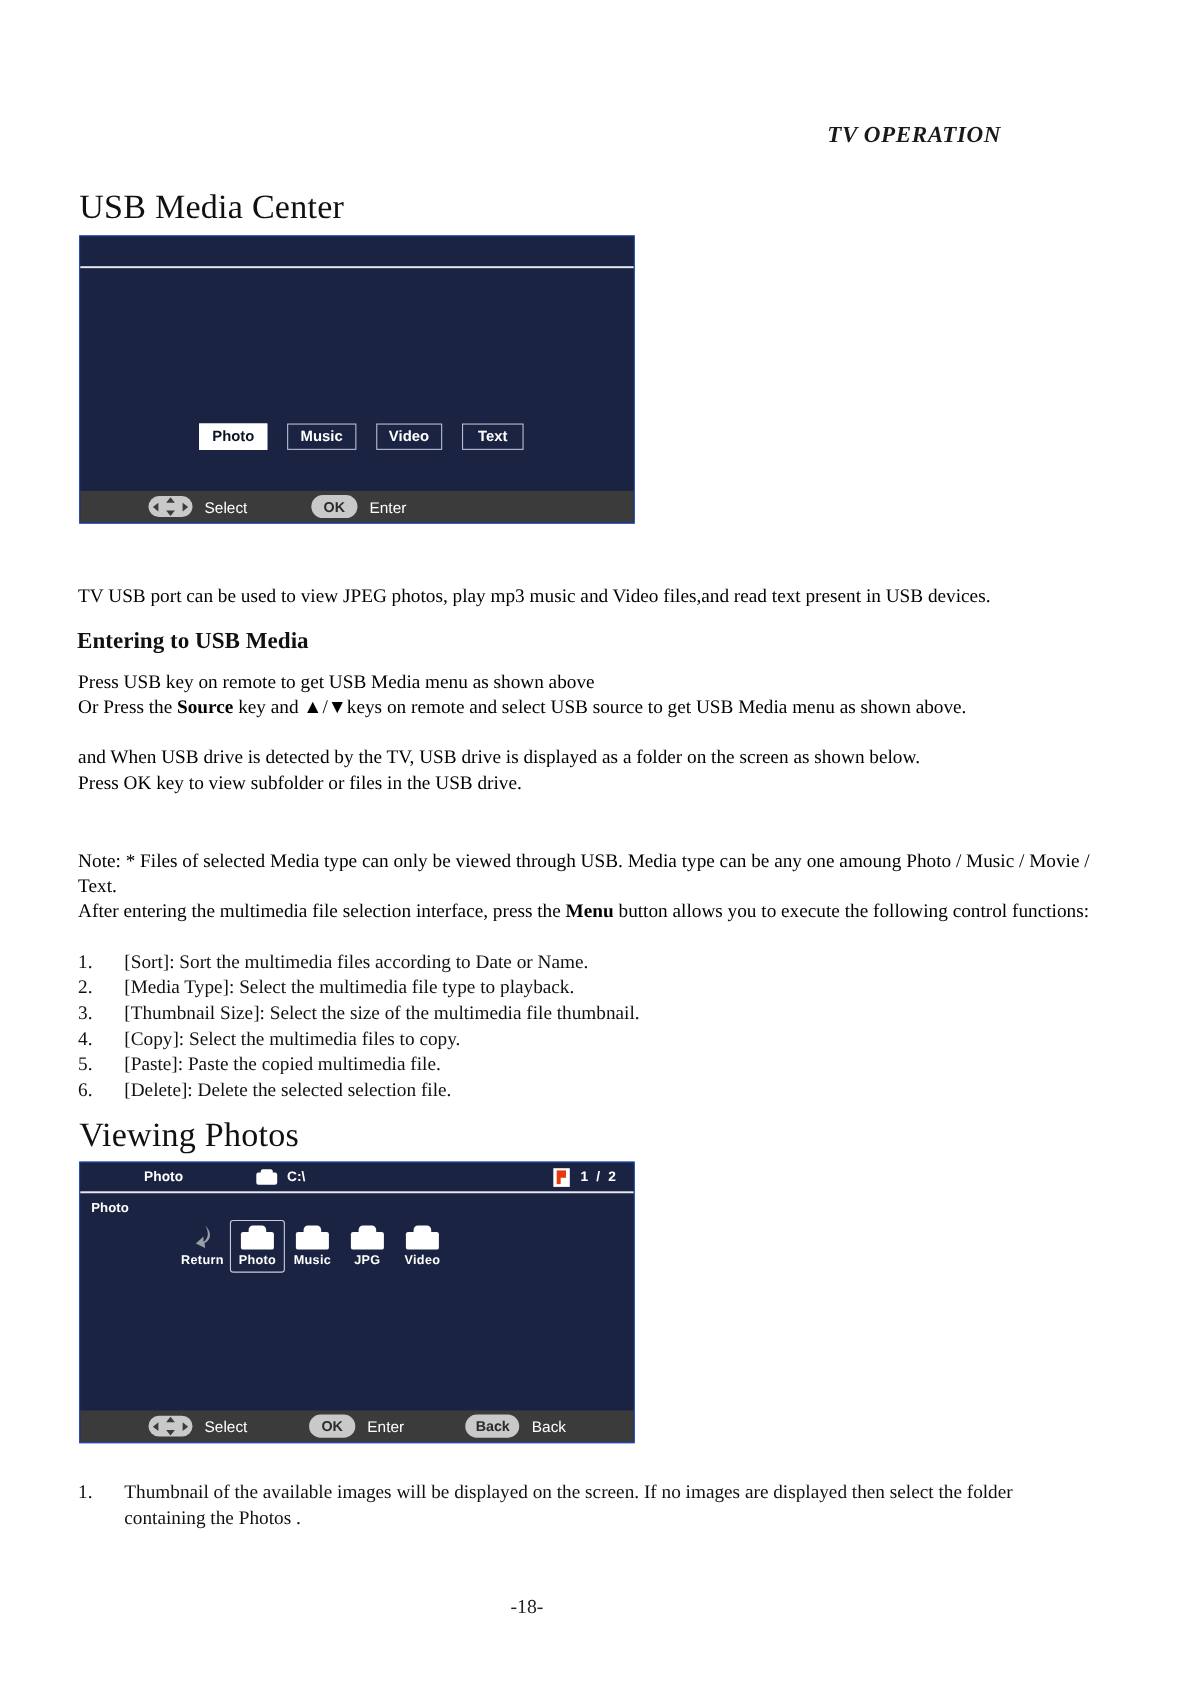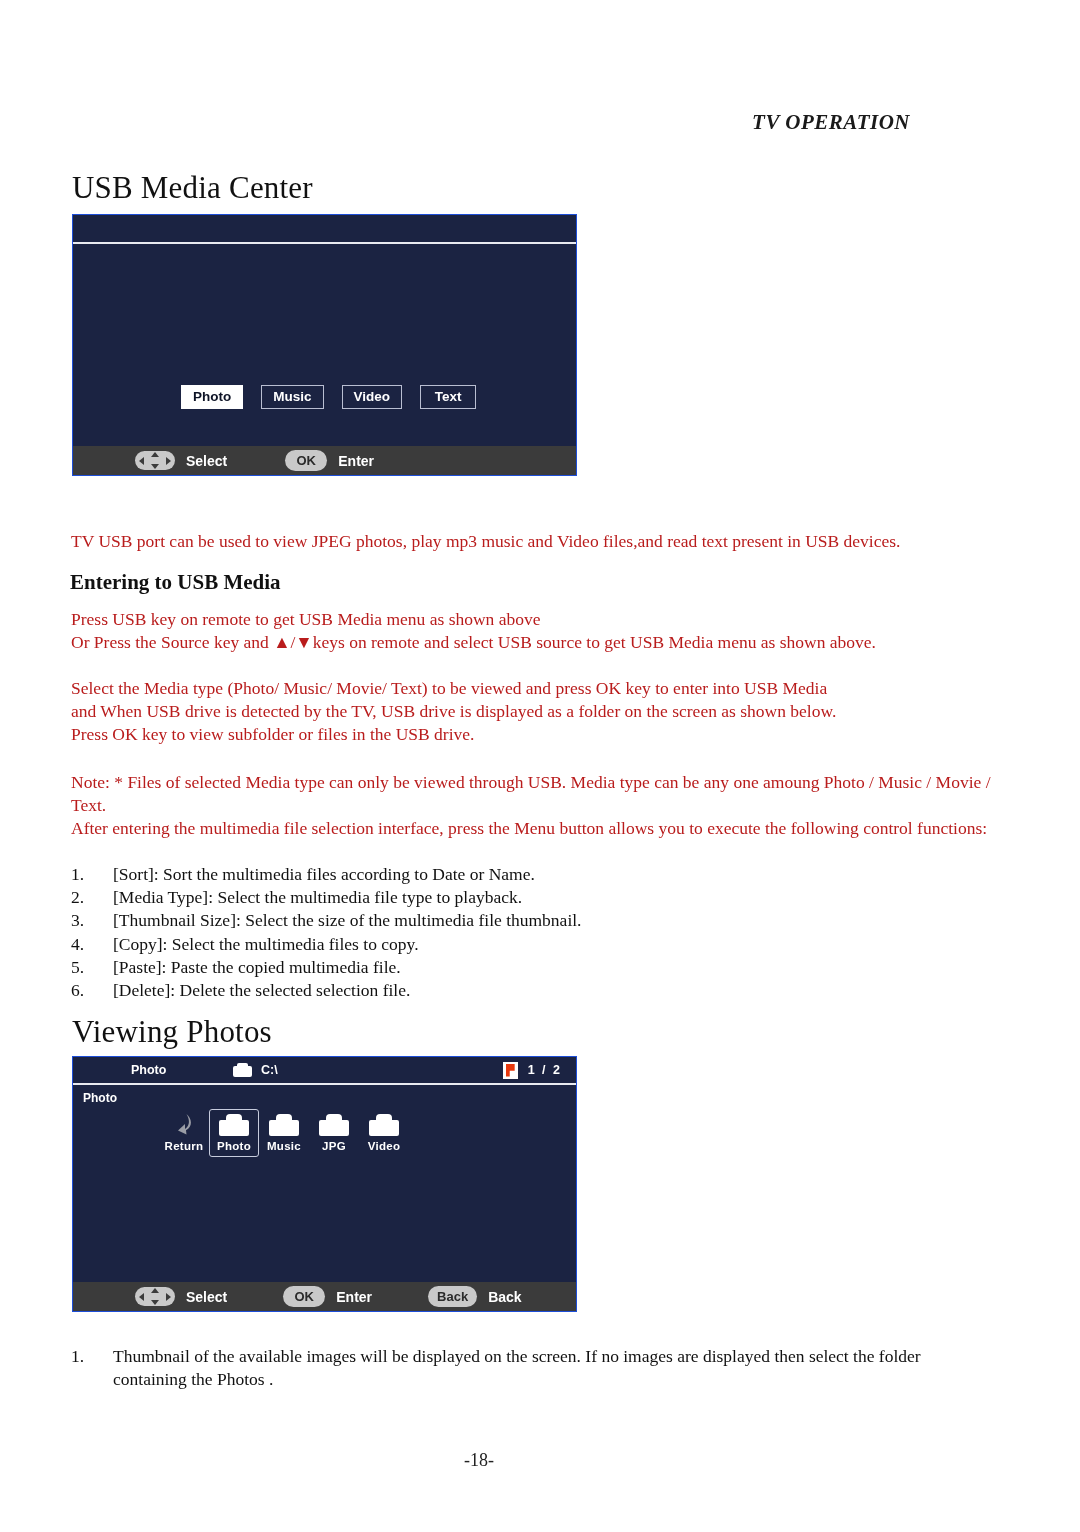--- a/index.html
+++ b/index.html
@@ -52,24 +52,24 @@
     color: #111;
   }
 
   
   .para {
     position: absolute;
     left: 71px;
     width: 940px;
     font-size: 17.5px;
     line-height: 23px;
-    color: #b91c1c;
-  }
-
-  b { font-weight: normal; }
+    color: #000000;
+  }
+
+  b { font-weight: bold; }
 
   
   .numlist {
     position: absolute;
     left: 71px;
     width: 940px;
     font-size: 17.5px;
     line-height: 23.2px;
   }
   .numlist .li {
@@ -155,21 +155,21 @@
     font-weight: bold;
     font-size: 13px;
     flex: 0 0 auto;
   }
 
   .footlabel {
     font-size: 14px;
     margin-left: 11px;
     color: #ffffff;
     font-family: "Liberation Sans", sans-serif;
-    font-weight: bold;
+    font-weight: normal;
     white-space: nowrap;
   }
   .footgroup { display: flex; align-items: center; }
 
   
   .mediabtns {
     position: absolute;
     left: 108px;
     top: 141px;
     display: flex;
@@ -348,21 +348,20 @@
   <div class="para" style="top:498px;">TV USB port can be used to view JPEG photos, play mp3 music and Video files,and read text present in USB devices.</div>
 
   <div class="h2" style="top:538px;">Entering to USB Media</div>
 
   <div class="para" style="top:576px;">
     <div>Press USB key on remote to get USB Media menu as shown above</div>
     <div><span>Or Press the </span><b>Source</b><span> key and ▲/▼keys on remote and select USB source to get USB Media menu as shown above.</span></div>
   </div>
 
   <div class="para" style="top:645px;">
-    <div><b>Select the </b><b>Media type (Photo/ Music/ Movie/ Text)</b><span> to be viewed and press </span><b>OK</b><span> key to enter into USB Media</span></div>
     <div>and When USB drive is detected by the TV, USB drive is displayed as a folder on the screen as shown below.</div>
     <div>Press OK key to view subfolder or files in the USB drive.</div>
   </div>
 
   <div class="para" style="top:739px;">Note: * Files of selected Media type can only be viewed through USB. Media type can be any one amoung Photo / Music / Movie / Text.</div>
 
   <div class="para" style="top:785px;">
     <span>After entering the multimedia file selection interface, press the </span><b>Menu</b><span> button allows you to execute the following control functions:</span>
   </div>
 

